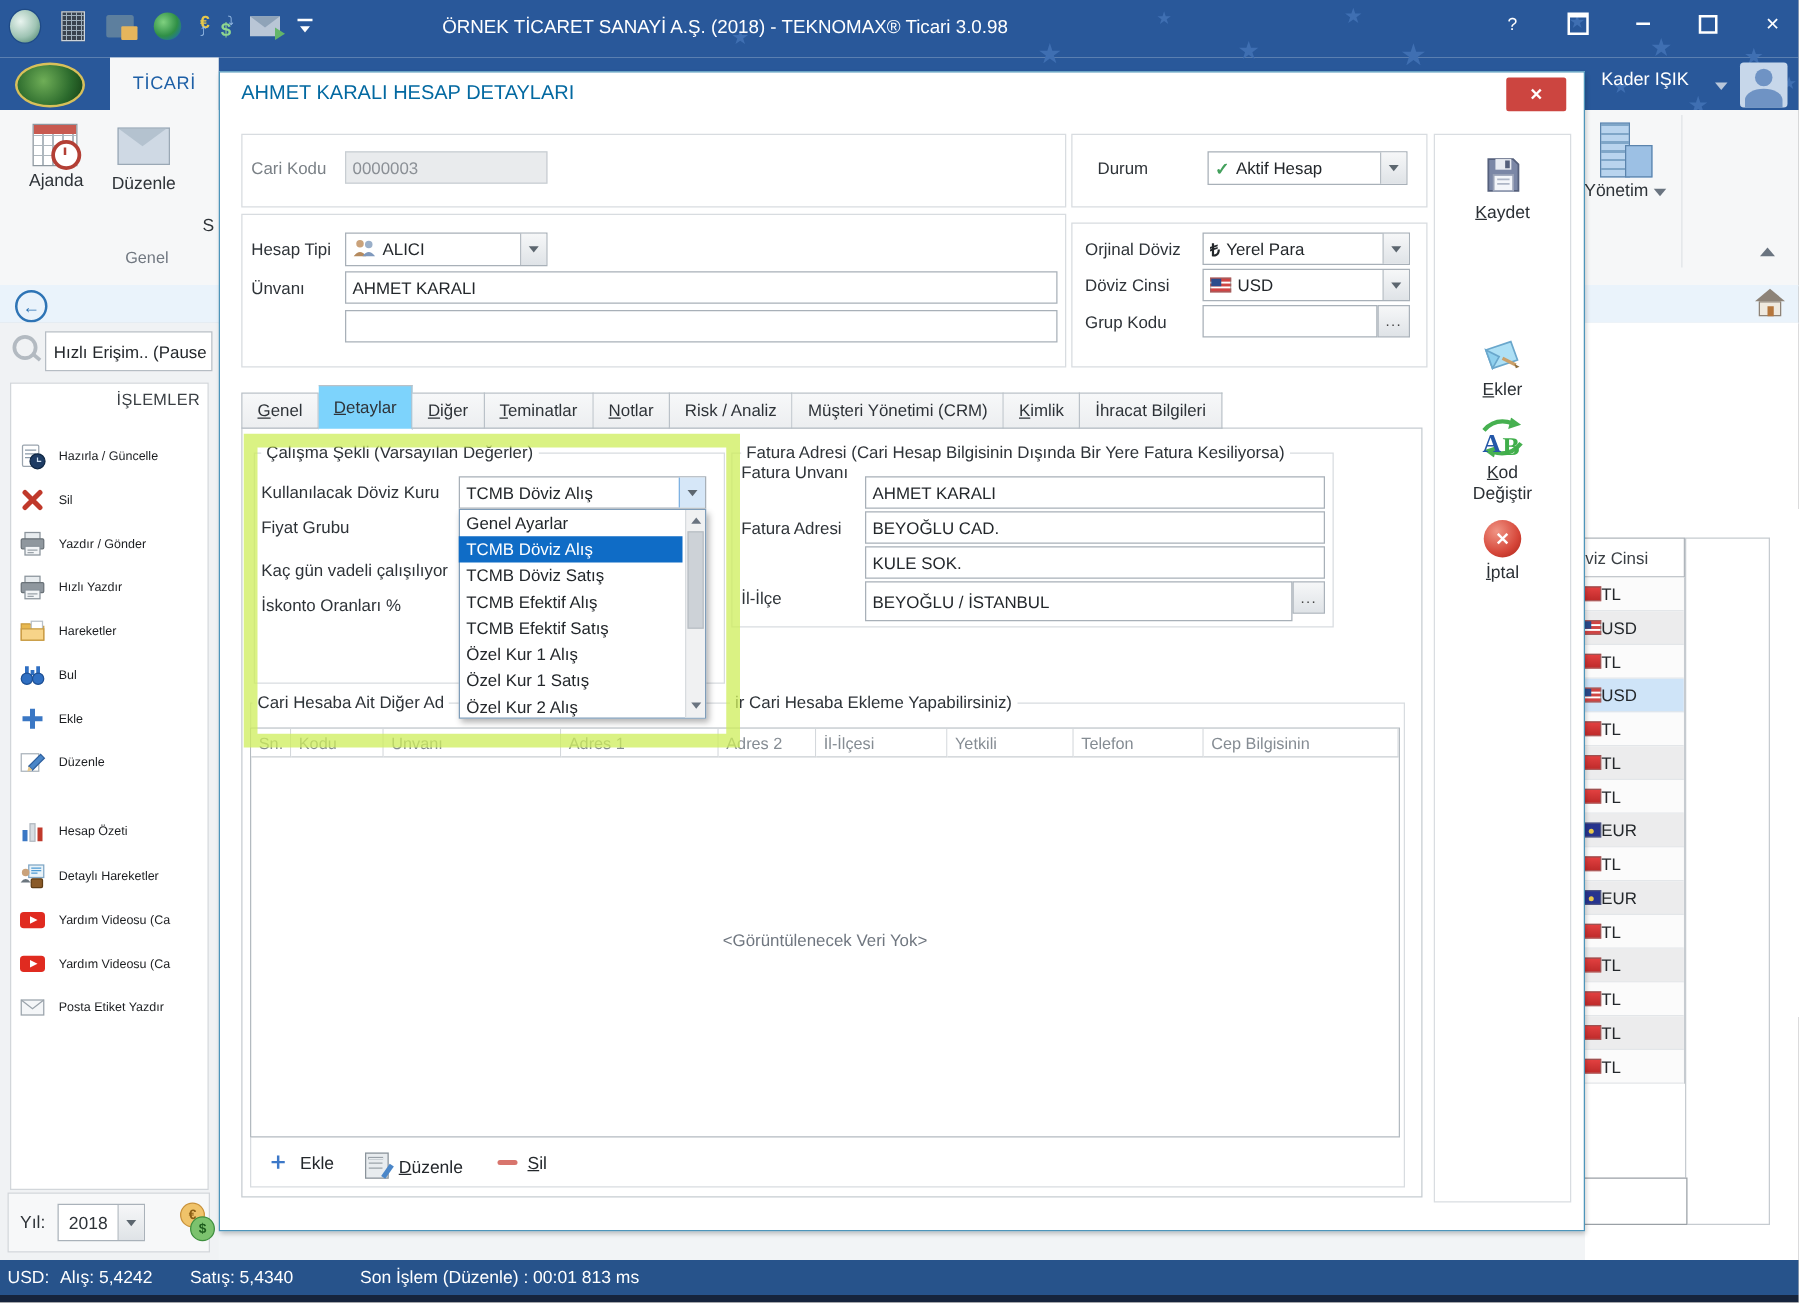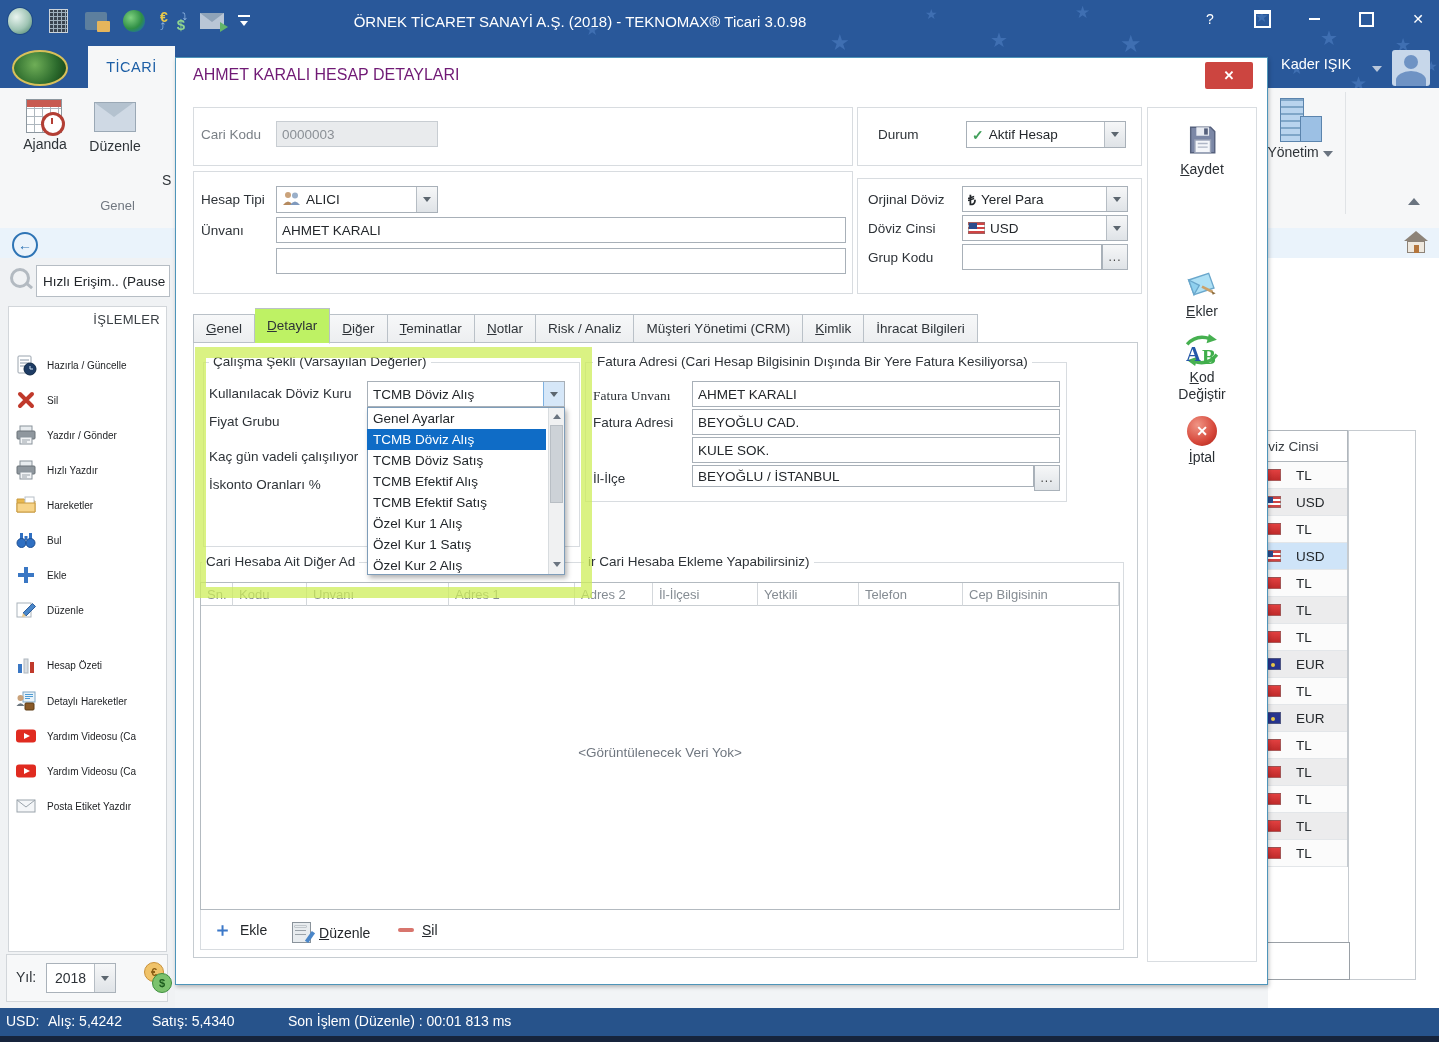--- a/index.html
+++ b/index.html
@@ -78,21 +78,21 @@
   .yearpanel{position:absolute;left:6px;top:954px;width:162px;height:48px;border:1px solid #d2d6da;background:#f7f8f9;z-index:3;box-sizing:border-box;}
   .yearlabel{position:absolute;left:16px;top:969px;font-size:14px;z-index:4;}
   .yearsel{position:absolute;left:46px;top:963px;width:70px;height:30px;background:#fff;border:1px solid #aab2ba;z-index:4;display:flex;align-items:center;box-sizing:border-box;}
   .yearsel .val{flex:1;padding-left:8px;font-size:14px;}
   .coins{position:absolute;left:144px;top:962px;width:30px;height:32px;z-index:4;}
   .coin{position:absolute;width:18px;height:18px;border-radius:50%;display:flex;align-items:center;justify-content:center;font-size:11px;font-weight:bold;}
   .coin.eu{left:0;top:0;background:#f0c36a;border:1px solid #c8913a;color:#8a5d14;}
   .coin.us{left:8px;top:11px;background:#7cc26e;border:1px solid #3f8f3f;color:#1d5c1d;}
   
   .dialog-bg{position:absolute;left:175px;top:57px;width:1093px;height:928px;background:#fff;border:1px solid #4e95ba;z-index:18;box-sizing:border-box;box-shadow:1px 2px 4px rgba(0,0,0,.25);}
-  .dlg-title{position:absolute;left:193px;top:66px;font-size:16px;color:#701a75;z-index:19;}
+  .dlg-title{position:absolute;left:193px;top:66px;font-size:16px;color:#0369a1;z-index:19;}
   .dlg-close{position:absolute;left:1205px;top:62px;width:48px;height:27px;background:#cc4540;border-radius:2px;color:#fff;display:flex;align-items:center;justify-content:center;font-size:13px;z-index:19;font-weight:bold;}
   .gbox{position:absolute;border:1px solid #d8dce0;z-index:19;}
   .flabel{position:absolute;font-size:13.5px;color:#2e3338;white-space:nowrap;z-index:19;}
   .flabel.dis{color:#7a8086;}
   .tinput{position:absolute;background:#fff;border:1px solid #a8b0b8;font-size:13.5px;color:#23272b;display:flex;align-items:center;padding:0 5px;z-index:19;box-sizing:border-box;white-space:nowrap;overflow:hidden;}
   .tinput.dis{background:#e9ebed;border-color:#c8cdd2;color:#8b9096;}
   .combo{position:absolute;background:#fff;border:1px solid #a8b0b8;display:flex;align-items:center;font-size:13.5px;color:#23272b;z-index:19;box-sizing:border-box;}
   .combo .cbtext{flex:1;padding:0 5px;white-space:nowrap;overflow:hidden;display:flex;align-items:center;gap:5px;}
   .cbbtn{width:20px;align-self:stretch;background:linear-gradient(#f6f7f8,#dfe3e7);border-left:1px solid #b6bdc4;display:flex;align-items:center;justify-content:center;}
   .cbbtn.open{background:#d6e7f8;border-left-color:#7fb2e2;}
@@ -104,21 +104,21 @@
   .flag-TL{background:linear-gradient(#e24040,#bf2b2b);}
   .flag-USD{background:repeating-linear-gradient(180deg,#cf4444 0 2px,#fff 2px 4px);}
   .flag-USD:after{content:"";position:absolute;left:0;top:0;width:8px;height:6px;background:#2b4b8c;}
   .flag-EUR{background:#27348e;}
   .flag-EUR:after{content:"";position:absolute;left:6px;top:4px;width:4px;height:4px;border-radius:50%;background:#e8c84a;}
   .people-ic svg{width:19px;height:15px;}
   
   #tabs{position:absolute;left:193px;top:308px;height:35px;display:flex;align-items:flex-end;z-index:21;}
   .tab{height:27px;line-height:27px;padding:0 12px;border:1px solid #bac1c8;border-left:none;background:linear-gradient(#f7f8f9,#eceef0);font-size:13.5px;color:#2e3338;white-space:nowrap;}
   .tab:first-child{border-left:1px solid #bac1c8;}
-  .tab.active{height:34px;line-height:34px;background:#bef264;border-bottom:1px solid #fff;margin-bottom:-1px;}
+  .tab.active{height:34px;line-height:34px;background:#7dd3fc;border-bottom:1px solid #fff;margin-bottom:-1px;}
   .content-box{position:absolute;left:193px;top:342px;width:945px;height:616px;border:1px solid #c6ccd1;background:#fff;z-index:19;box-sizing:border-box;}
   .legend{position:absolute;background:#fff;padding:0 4px;font-size:13.5px;color:#2e3338;white-space:nowrap;z-index:20;}
   
   .ddlist{position:absolute;left:367px;top:407px;width:198px;height:168px;background:#fff;border:1px solid #7f9db9;z-index:40;box-shadow:2px 3px 5px rgba(0,0,0,.3);box-sizing:border-box;}
   #opts{position:absolute;left:367px;top:408px;width:179px;z-index:41;}
   .opt{height:21px;line-height:21px;padding-left:6px;font-size:13.5px;color:#23272b;white-space:nowrap;}
   .opt.sel{background:#0f6cc6;color:#fff;}
   .vsb{position:absolute;left:548px;top:408px;width:16px;height:166px;background:#f0f1f2;border-left:1px solid #d8dcdf;z-index:41;box-sizing:border-box;}
   .sarr{position:absolute;left:0;width:16px;height:16px;display:flex;align-items:center;justify-content:center;}
   .tri-up{border-left:4px solid transparent;border-right:4px solid transparent;border-bottom:5px solid #6a7480;}
@@ -141,21 +141,21 @@
   .sidebtn .ic{display:flex;justify-content:center;margin-bottom:3px;}
   .iptal-ic{width:30px;height:30px;border-radius:50%;background:radial-gradient(circle at 35% 30%,#f09585,#d6473a 60%,#a81f14);color:#fff;display:flex;align-items:center;justify-content:center;font-weight:bold;font-size:14px;}
   .ulf{display:inline-block;}
   .ulf::first-letter{text-decoration:underline;}
   
   .hl-box{position:absolute;left:195px;top:347px;width:397px;height:251px;border:11px solid rgba(205,238,90,.75);z-index:60;pointer-events:none;box-sizing:border-box;}
   
   .right-bg{position:absolute;left:1268px;top:258px;width:171px;height:750px;background:#fff;z-index:2;}
   .curgrid-header{position:absolute;left:1248px;top:430px;width:100px;height:32px;border:1px solid #b0b6bc;background:#fff;z-index:5;display:flex;align-items:center;padding-left:14px;box-sizing:border-box;color:#3a3f44;font-size:13.5px;white-space:nowrap;overflow:hidden;}
   #currows{position:absolute;left:1248px;top:462px;width:100px;z-index:5;border-left:1px solid #c6cbd0;border-right:1px solid #c6cbd0;box-sizing:border-box;}
-  .currow{height:26px;display:flex;align-items:center;gap:15px;padding-left:15px;border-bottom:1px solid #e3e6e9;background:#fbfbfb;font-size:13.5px;color:#23272b;}
+  .currow{height:26px;display:flex;align-items:center;gap:0;padding-left:15px;border-bottom:1px solid #e3e6e9;background:#fbfbfb;font-size:13.5px;color:#23272b;}
   .currow.alt{background:#ececed;}
   .currow.sel{background:#cfe4f8;}
   .cur-emptycol{position:absolute;left:1348px;top:430px;width:68px;height:550px;border:1px solid #c6cbd0;background:#fff;z-index:5;box-sizing:border-box;}
   .smallbox{position:absolute;left:1267px;top:942px;width:83px;height:38px;border:1px solid #9aa0a6;background:#fff;z-index:5;box-sizing:border-box;}
   
   .statusbar{position:absolute;left:0;top:1008px;width:1439px;height:28px;background:#27538b;z-index:30;color:#fff;font-size:14px;}
   .statusbar span{position:absolute;top:5px;white-space:nowrap;}
   .bottomstrip{position:absolute;left:0;top:1036px;width:1439px;height:6px;background:#16243c;z-index:30;}
 </style>
 </head>
@@ -593,27 +593,27 @@
         <span class="tri-up"></span>
       </span>
     <span class="vthumb"></span>
     <span class="sarr" style="top:148px;">
         <span class="tri-dn"></span>
       </span>
   </div>
 
   <div class="gbox" style="left:585px;top:362px;width:480px;height:138px;"></div>
   <span class="legend" style="left:593px;top:354px;">Fatura Adresi (Cari Hesap Bilgisinin Dışında Bir Yere Fatura Kesiliyorsa)</span>
-  <span class="flabel" style="left:593px;top:388px;font-family:Liberation Serif, serif;">Fatura Unvanı</span>
+  <span class="flabel" style="left:593px;top:370px;">Fatura Unvanı</span>
   <div class="tinput" style="left:692px;top:381px;width:368px;height:26px;">AHMET KARALI</div>
   <span class="flabel" style="left:593px;top:415px;">Fatura Adresi</span>
   <div class="tinput" style="left:692px;top:409px;width:368px;height:26px;">BEYOĞLU CAD.</div>
   <div class="tinput" style="left:692px;top:437px;width:368px;height:26px;">KULE SOK.</div>
   <span class="flabel" style="left:593px;top:471px;">İl-İlçe</span>
-  <div class="tinput" style="left:692px;top:465px;width:342px;height:22px;">BEYOĞLU / İSTANBUL</div>
+  <div class="tinput" style="left:692px;top:465px;width:342px;height:32px;">BEYOĞLU / İSTANBUL</div>
   <div class="dotsbtn" style="left:1034px;top:465px;width:26px;height:26px;">...</div>
 
   <div class="gbox" style="left:200px;top:562px;width:922px;height:386px;"></div>
   <span class="legend" style="left:202px;top:554px;">Cari Hesaba Ait Diğer Ad</span>
   <span class="legend" style="left:584px;top:554px;">ir Cari Hesaba Ekleme Yapabilirsiniz)</span>
   <div class="tbl-box"></div>
   <div id="thead">
       <div class="th" style="width: 32px;">Sn.</div>
       <div class="th" style="width: 74px;">Kodu</div>
       <div class="th" style="width: 142px;">Unvanı</div>

